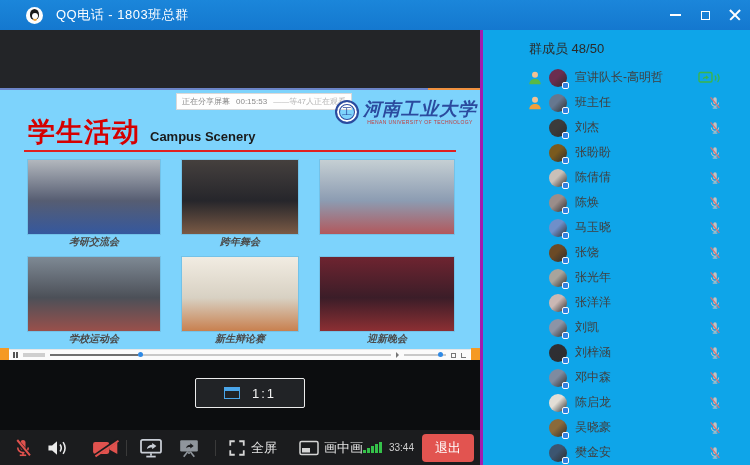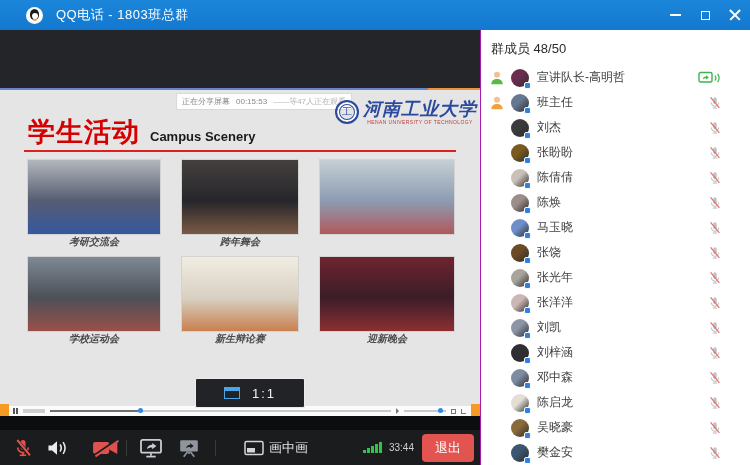--- a/index.html
+++ b/index.html
@@ -23,21 +23,21 @@
   .glyph-close { position:relative; width:12px; height:12px; }
   .glyph-close::before,.glyph-close::after { content:""; position:absolute; left:-1px; top:5px;
     width:14px; height:1.6px; background:#fff; }
   .glyph-close::before { transform:rotate(45deg); } .glyph-close::after { transform:rotate(-45deg); }
 
   
   .stage { position:absolute; top:30px; left:0; width:480px; bottom:0; background:#0c0d0f; }
   .stage-top { position:absolute; top:0; left:0; right:0; height:58px; background:#232528; }
 
   
-  .slide { position:absolute; top:58px; left:0; width:480px; height:328px; background:#e5e5e5; }
+  .slide { position:absolute; top:58px; left:0; width:480px; height:272px; background:#7dd3fc; }
   .slide-topline { position:absolute; top:0; left:0; right:0; height:2px;
     background:linear-gradient(90deg,#6b84c8 0,#6b84c8 428px,#ef9140 428px,#ef9140 100%); }
   .share-banner { position:absolute; top:5px; left:176px; background:#fefefe; border:1px solid #d9d9d9;
     font-size:8px; color:#8a8a8a; padding:2px 5px; white-space:nowrap; display:flex; gap:6px; align-items:center; }
   .share-banner .dim { color:#b5b5b5; }
   .uni-logo { position:absolute; top:12px; right:3px; display:flex; align-items:flex-start; gap:4px; }
   .uni-seal { width:24px; height:24px; border-radius:50%; border:2px solid #2b4a9e; color:#2b4a9e;
     font-size:10px; display:flex; align-items:center; justify-content:center;
     box-shadow:inset 0 0 0 2px #fff, inset 0 0 0 3px #2b4a9e; font-family:"Liberation Serif",serif; }
   .uni-name { font-family:Liberation Sans, sans-serif; font-style:italic; font-weight:bold;
@@ -84,22 +84,22 @@
   .tb { display:flex; align-items:center; justify-content:center; cursor:pointer; height:100%; }
   .tb-sep { width:1px; height:16px; background:#3a3a3a; margin:0 6px; }
   .tb-label { color:#e3e3e3; font-size:13px; margin-left:5px; }
   .sig { display:flex; align-items:flex-end; gap:1.5px; margin-left:auto; }
   .sig i { width:2.5px; background:#35c24a; }
   .duration { color:#cfcfcf; font-size:10px; margin:0 8px 0 7px; }
   .exit-btn { background:#e25450; color:#fff; font-size:13px; border:none; border-radius:4px;
     padding:5px 13px; margin-right:6px; cursor:pointer; }
 
   
-  .sidebar { position:absolute; top:30px; left:480px; right:0; bottom:0; background:#ffffff;
-    border-left:1px solid #a21caf; overflow:hidden; }
+  .sidebar { position:absolute; top:30px; left:480px; right:0; bottom:0; background:#0ea5e9;
+    border-left:3px solid #a21caf; overflow:hidden;padding-left:36px; }
   .sb-header { font-size:13px; color:#2b2b2b; padding:10px 0 7px 10px; }
   .member-list { display:flex; flex-direction:column; }
   .member-row { display:flex; align-items:center; height:25px; padding-left:8px; cursor:pointer; }
   .member-row.indent { padding-left:30px; }
   .role-icon { width:16px; height:16px; margin-right:6px; flex:none; }
   .avatar { width:18px; height:18px; border-radius:50%; position:relative; flex:none; }
   .avatar .badge { position:absolute; right:-2px; bottom:-2px; width:7px; height:7px; background:#2f7fe0;
     border-radius:2px; border:1px solid #fafafa; }
   .member-name { font-size:12px; color:#404040; margin-left:8px; white-space:nowrap; }
   .status { margin-left:auto; margin-right:28px; display:flex; align-items:center; }
@@ -246,20 +246,28 @@
       <div class="tb" style="margin:0 8px">
         <svg width="24" height="20" viewBox="0 0 20 17">
           <rect x="2.5" y="2" width="15" height="9.5" rx="1" fill="#8f959c"></rect>
           <path d="M7.5 8.7c.3-1.9 1.6-2.8 3.6-2.9V4.5l2.9 2.2-2.9 2.2V7.6c-1.7 0-2.8.4-3.6 1.1z" fill="#1b1c1e"></path>
           <line x1="10" y1="11.5" x2="10" y2="13.5" stroke="#8f959c" stroke-width="1.4"></line>
           <line x1="5.5" y1="16" x2="9" y2="11.5" stroke="#8f959c" stroke-width="1.4"></line>
           <line x1="14.5" y1="16" x2="11" y2="11.5" stroke="#8f959c" stroke-width="1.4"></line>
         </svg>
       </div>
       <span class="tb-sep"></span>
+      <div class="tb" style="margin-left:6px">
+        <svg width="18" height="18" viewBox="0 0 16 16">
+          <g stroke="#d5d5d5" stroke-width="1.6" fill="none">
+            <path d="M6 2H2v4M10 2h4v4M6 14H2v-4M10 14h4v-4"></path>
+          </g>
+        </svg>
+        <span class="tb-label">全屏</span>
+      </div>
       <div class="tb" style="margin-left:22px">
         <svg width="20" height="16" viewBox="0 0 20 15">
           <rect x="1" y="1" width="18" height="13" rx="1.5" fill="none" stroke="#d5d5d5" stroke-width="1.5"></rect>
           <rect x="3" y="7.5" width="8" height="4.5" fill="#d5d5d5"></rect>
         </svg>
         <span class="tb-label">画中画</span>
       </div>
       <span class="sig">
         <i style="height:3px"></i>
           <i style="height:5px"></i>

